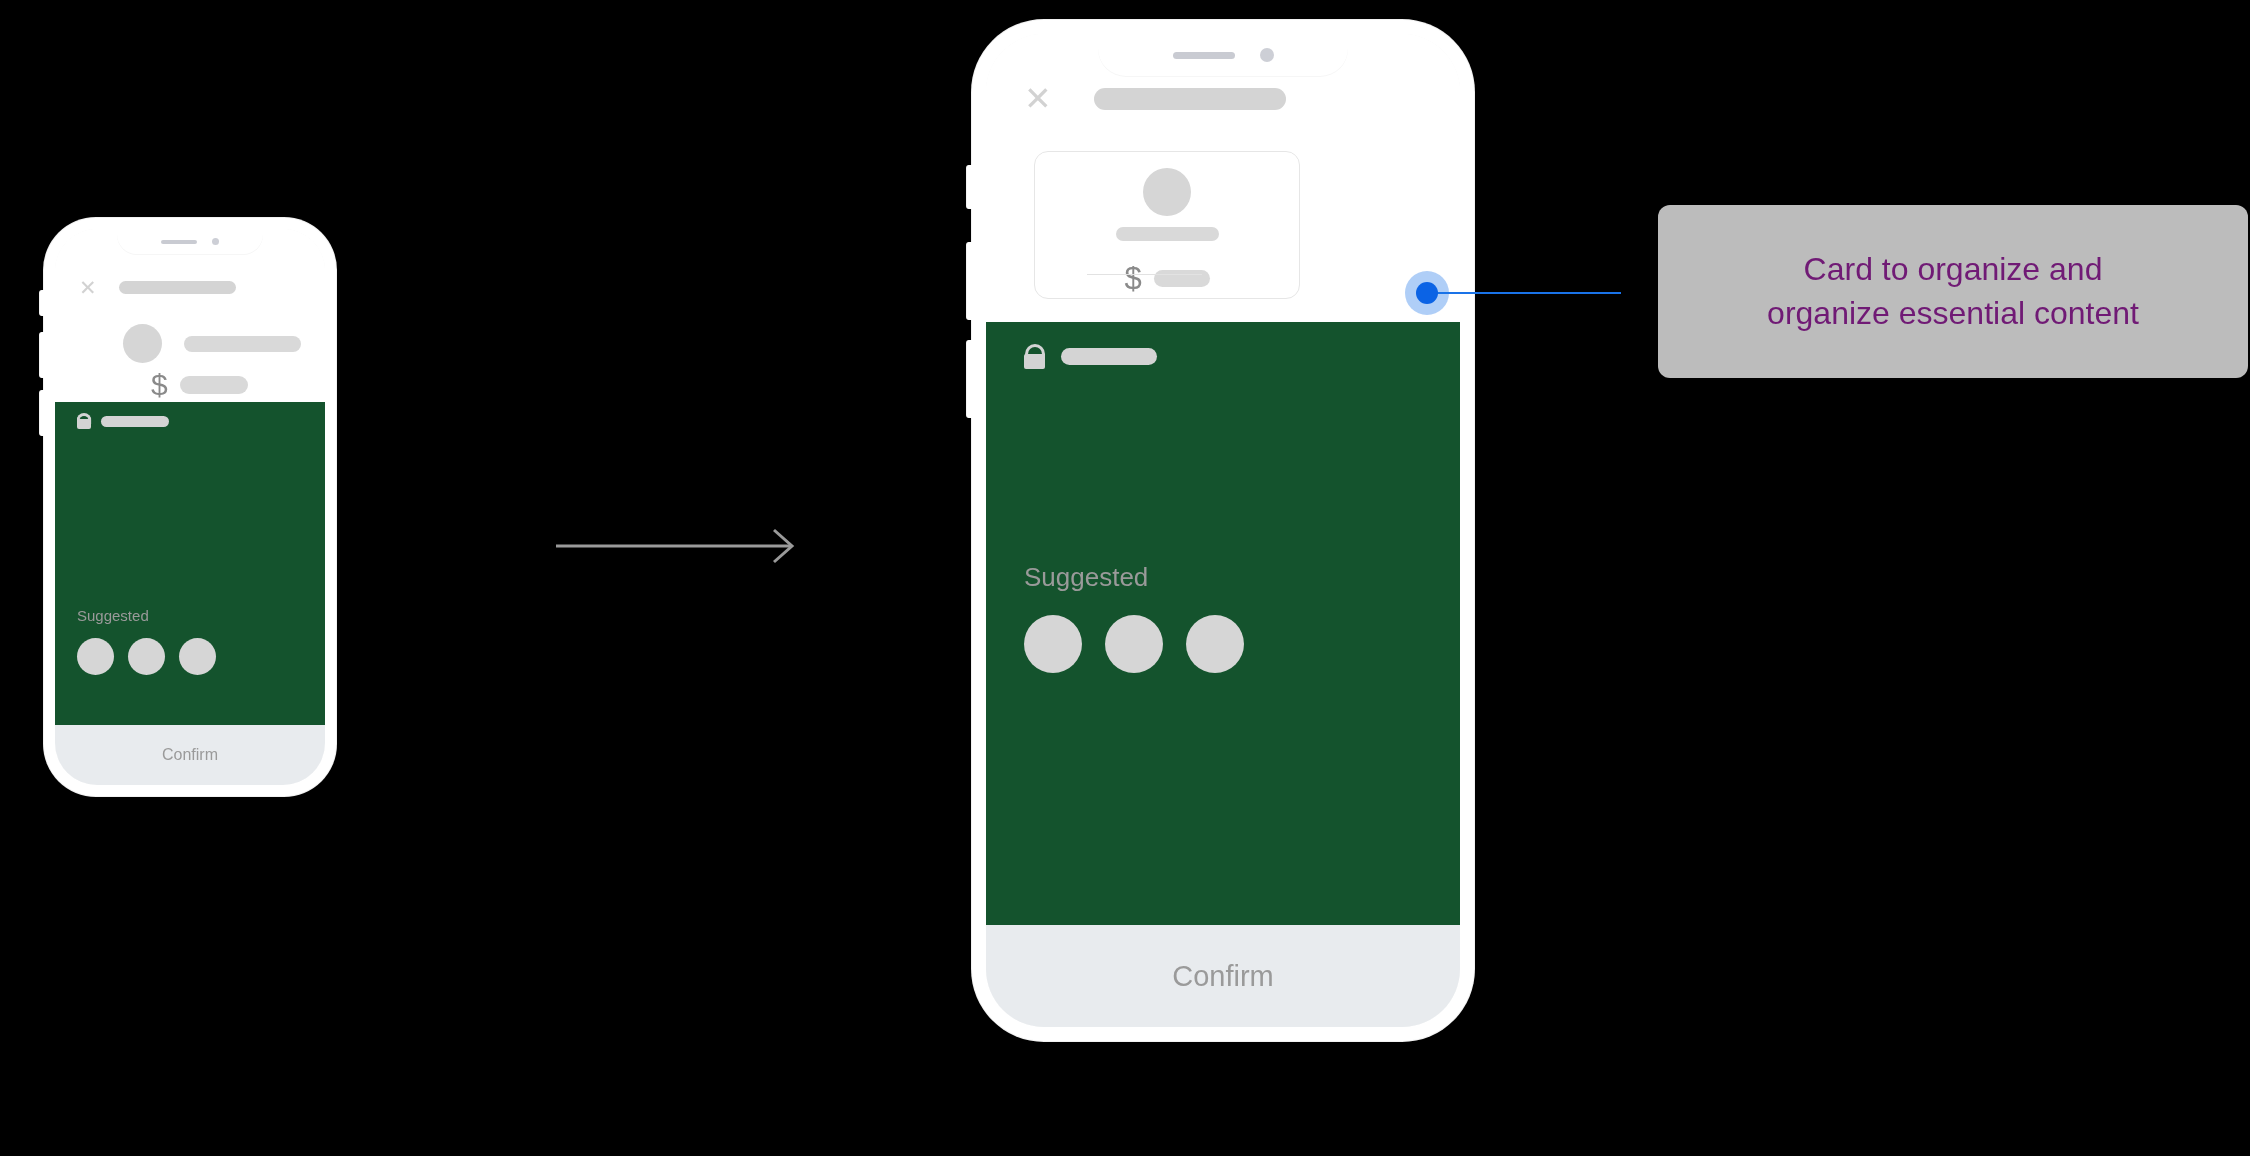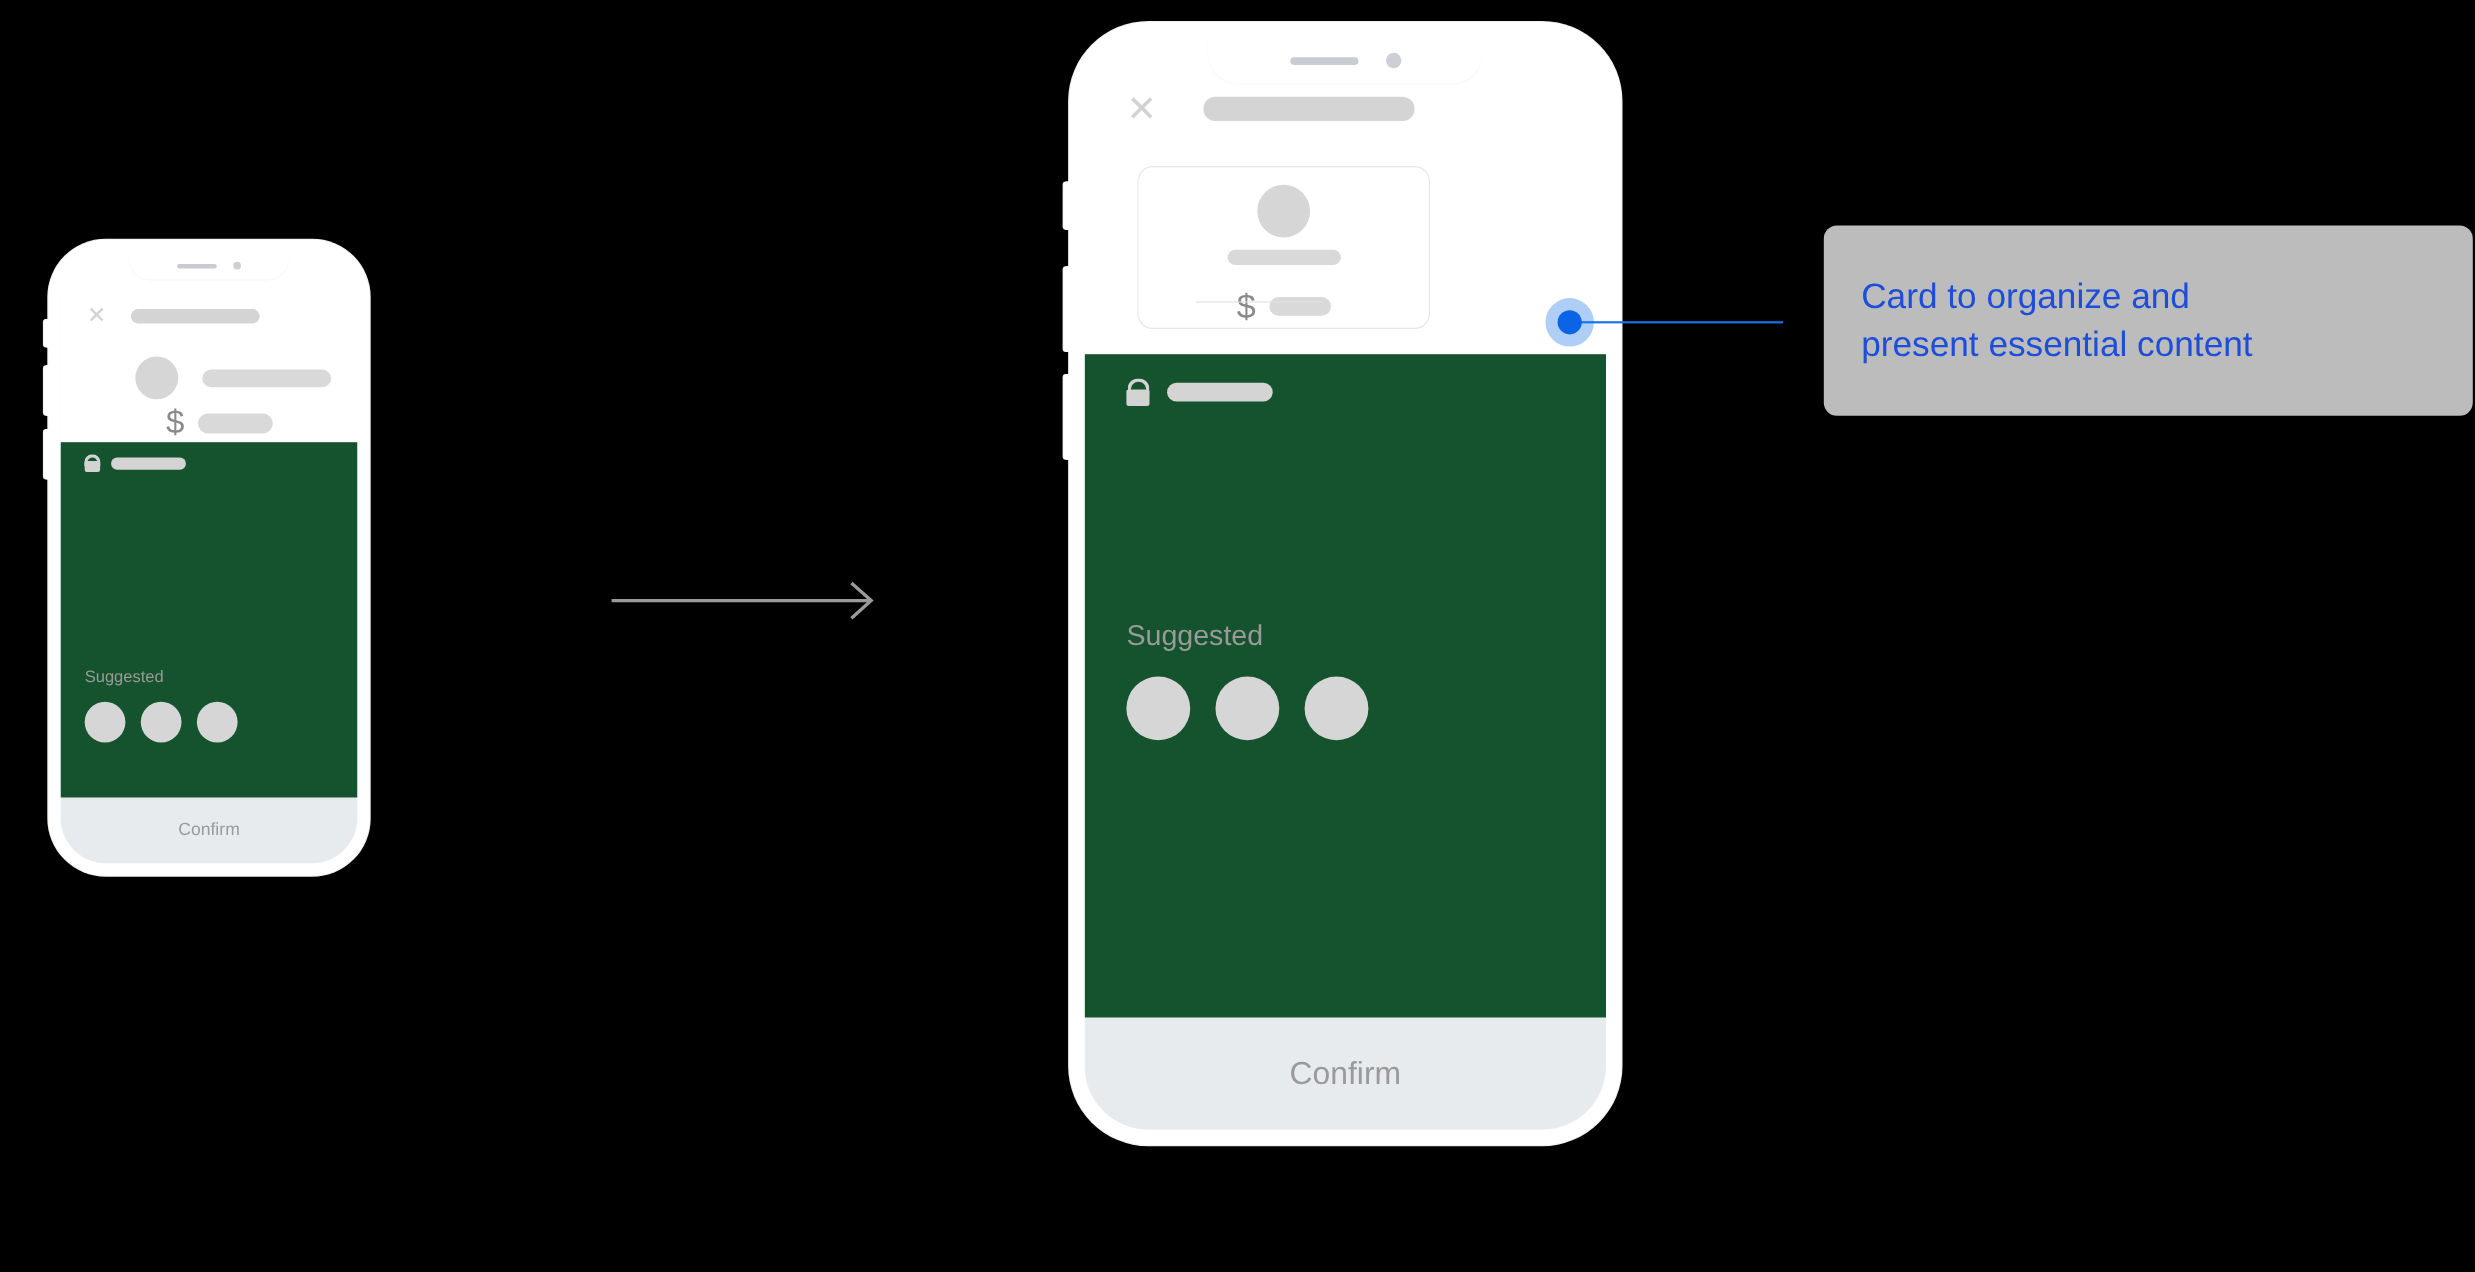--- a/index.html
+++ b/index.html
@@ -210,22 +210,23 @@
   .tooltip {
     position: absolute;
     background: #bcbcbc;
     border-radius: 12px;
     box-sizing: border-box;
     display: flex;
     flex-direction: column;
     justify-content: center;
   }
   .tooltip-line {
-    color: #1d4ed8;
+    color: #701a75;
     white-space: nowrap;
+    text-align: center;
   }
 </style>
 </head>
 <body>
 
 <div class="phone" style="left:44px; top:218px; width:292px; height:578px;">
 
   <div class="side-btn" style="top:72px; width:6px; height:26px;"></div>
   <div class="side-btn" style="top:114px; width:6px; height:46px;"></div>
   <div class="side-btn" style="top:172px; width:6px; height:46px;"></div>
@@ -351,14 +352,14 @@
 </div>
 
 <div class="anno-line" style="left:1427px; top:292px; width:194px;"></div>
 
 <div class="anno-dot" style="left:1405px; top:271px; width:44px; height:44px;">
   <span class="anno-dot-core" style="width:22px; height:22px;"></span>
 </div>
 
 <div class="tooltip" style="left:1658px; top:205px; width:590px; height:173px; padding:0 34px;">
   <div class="tooltip-line" style="font-size:32px; line-height:1.35;">Card to organize and</div>
-  <div class="tooltip-line" style="font-size:32px; line-height:1.35;">present essential content</div>
+  <div class="tooltip-line" style="font-size:32px; line-height:1.35;">organize essential content</div>
 </div>
 
 </body></html>

